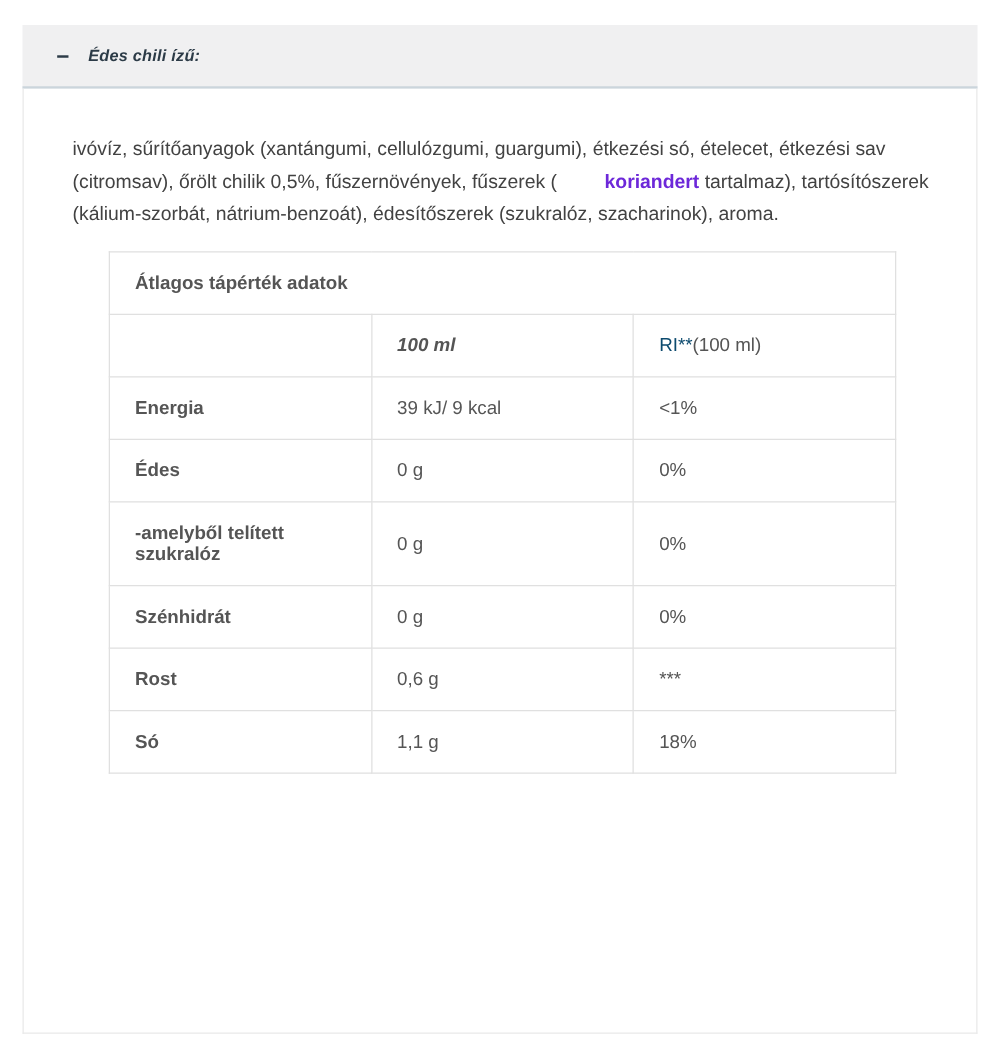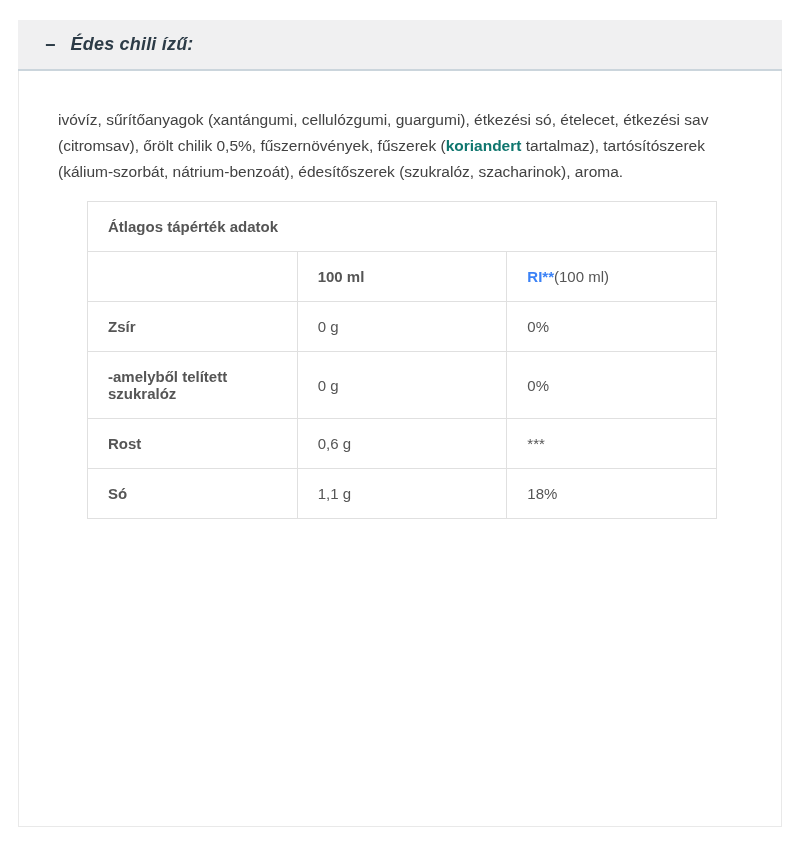--- a/index.html
+++ b/index.html
@@ -24,21 +24,21 @@
   }
   .collapse-icon {
     color: #2c3b47;
     font-size: 18px;
     font-weight: bold;
     line-height: 1;
     margin-right: 15px;
   }
   .accordion-title {
     color: #2c3b47;
-    font-size: 18px;
+    font-size: 13px;
     font-weight: bold;
     font-style: italic;
     letter-spacing: 0.2px;
   }
 
   
   .panel {
     position: absolute;
     left: 18px; top: 71px;
     width: 764px; height: 756px;
@@ -47,21 +47,21 @@
     border-right: 1px solid #e9e9e9;
     border-bottom: 1px solid #e9e9e9;
     padding: 36px 38px 60px 39px;
   }
   .ingredients {
     color: #424242;
     font-size: 15.5px;
     line-height: 26px;
     width: 692px;
   }
-  .ingredients strong { color: #0f766e; }
+  .ingredients strong { color: #6d28d9; margin-left: 38px; }
 
   
   table.nutrition {
     margin: 16px 16px 0 29px;
     width: 630px;
     border-collapse: collapse;
     table-layout: fixed;
   }
   table.nutrition td {
     border: 1px solid #e0e0e0;
@@ -70,25 +70,25 @@
     padding: 16px 12px 16px 20px;
     vertical-align: middle;
     height: 50px;
   }
   td.t-title {
     font-weight: bold;
     color: #3a3a3a;
     font-size: 15.5px;
   }
   .col-w1 { width: 294px; }
-  .col-w2 { width: 177px; }
+  .col-w2 { width: 177px; font-style: italic; }
   .col-w3 { width: 159px; }
   td.row-label { font-weight: bold; color: #3d3d3d; }
   td.col-head-cell { font-weight: bold; color: #3d3d3d; }
-  td.col-head-ri strong { font-weight: bold; color: #3b82f6; }
+  td.col-head-ri strong { font-weight: normal; color: #0c4a6e; }
   td.col-head-ri span { font-weight: normal; color: #555555; }
   td.footnote {
     font-size: 15px;
     line-height: 26px;
     color: #424242;
     padding: 14px 30px 14px 20px;
     height: 72px;
   }
 </style>
 </head>
@@ -109,26 +109,36 @@
       <tbody>
           <tr>
         <td colspan="3" class="t-title">Átlagos tápérték adatok</td>
       </tr>
       <tr>
         <td class="col-w1"></td>
         <td class="col-w2 col-head-cell">100 ml</td>
         <td class="col-w3 col-head-ri"><strong>RI**</strong><span>(100 ml)</span></td>
       </tr>
       <tr>
-        <td class="row-label">Zsír</td>
+        <td class="row-label">Energia</td>
+        <td>39 kJ/ 9 kcal</td>
+        <td>&lt;1%</td>
+      </tr>
+      <tr>
+        <td class="row-label">Édes</td>
         <td>0 g</td>
         <td>0%</td>
       </tr>
       <tr>
         <td class="row-label">-amelyből telített szukralóz</td>
+        <td>0 g</td>
+        <td>0%</td>
+      </tr>
+      <tr>
+        <td class="row-label">Szénhidrát</td>
         <td>0 g</td>
         <td>0%</td>
       </tr>
       <tr>
         <td class="row-label">Rost</td>
         <td>0,6 g</td>
         <td>***</td>
       </tr>
       <tr>
         <td class="row-label">Só</td>

